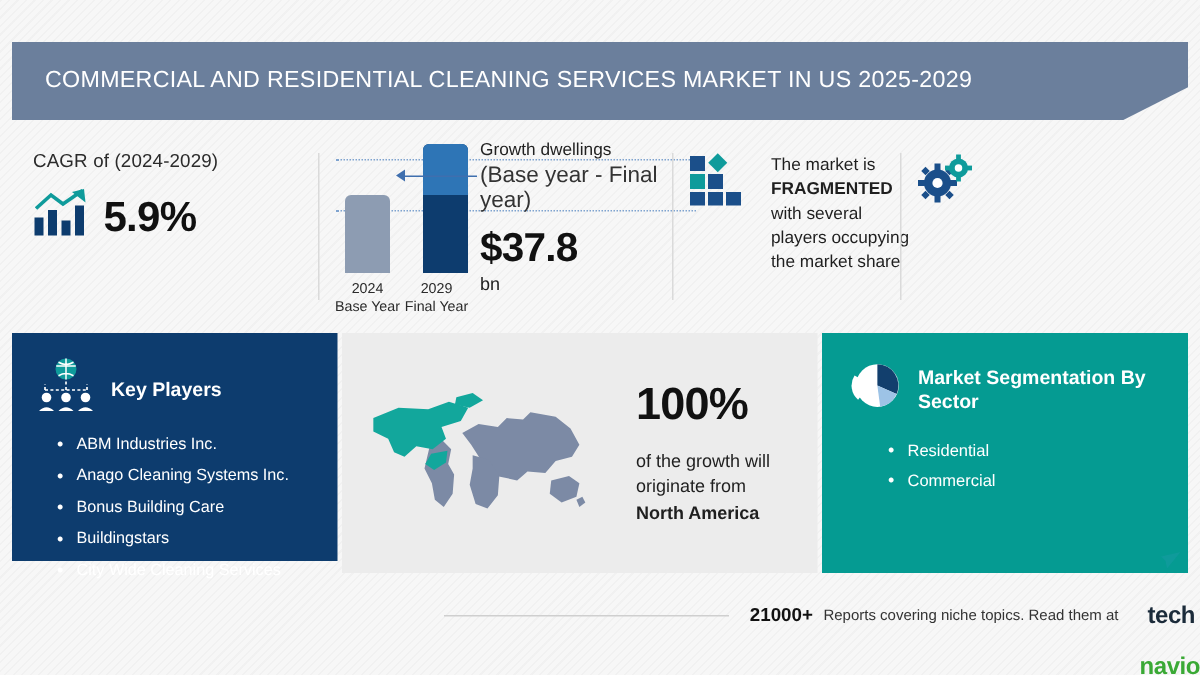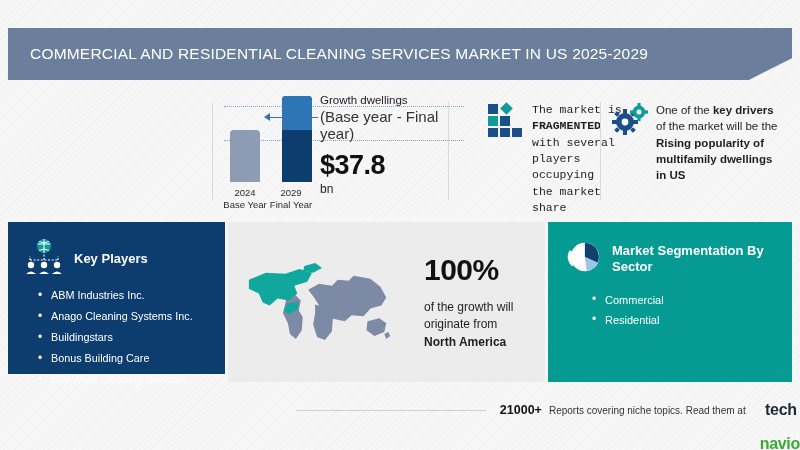--- a/index.html
+++ b/index.html
@@ -83,21 +83,21 @@
     position: absolute; left: 268px; top: 31px; width: 50px; height: 1px; background: #3f6fae;
   }
   .arrow-head {
     position: absolute; left: 264px; top: 27px;
     width: 0; height: 0;
     border-top: 4px solid transparent; border-bottom: 4px solid transparent;
     border-right: 6px solid #3f6fae;
   }
 
   
-  .frag { position: absolute; left: 488px; top: 16px; width: 150px; display: flex; gap: 10px; font-family: Liberation Mono, monospace; }
+  .frag { position: absolute; left: 460px; top: 16px; width: 150px; display: flex; gap: 20px; }
   .frag-text, .drv-text { font-size: 11.5px; color: #1f1f1f; line-height: 1.42; }
   .frag-text b, .drv-text b { font-weight: bold; }
 
   
   .drv { position: absolute; left: 612px; top: 16px; width: 182px; display: flex; gap: 8px; }
 
   
   .panels { position: absolute; left: 0; top: 222px; width: 800px; height: 160px; }
   .panel-players {
     position: absolute; left: 8px; top: 0; width: 217px; height: 152px;
@@ -148,20 +148,36 @@
 <body>
 
 <div class="page">
 
   <div class="header">
     <div class="header-title">COMMERCIAL AND RESIDENTIAL CLEANING SERVICES MARKET IN US 2025-2029</div>
   </div>
 
   <div class="toprow">
 
+    <div class="cagr">
+      <div class="cagr-label">CAGR of (2024-2029)</div>
+      <div class="cagr-row">
+        <span>
+          <svg width="38" height="32" viewBox="0 0 38 32">
+            <rect x="1" y="19" width="6" height="12" fill="#0d3c6e"></rect>
+            <rect x="10" y="14" width="6" height="17" fill="#0d3c6e"></rect>
+            <rect x="19" y="21" width="6" height="10" fill="#0d3c6e"></rect>
+            <rect x="28" y="11" width="6" height="20" fill="#0d3c6e"></rect>
+            <polyline points="2,13 12,4 20,10 33,1" fill="none" stroke="#0f9b9b" stroke-width="2.4"></polyline>
+            <polygon points="34,0 35,9 26,2" fill="#0f9b9b"></polygon>
+          </svg>
+        </span>
+        <span class="cagr-value">5.9%</span>
+      </div>
+    </div>
 
     <div class="vdiv" style="left:212px;"></div>
 
     <div class="chart">
       <div class="bars">
         <div class="guide g-top"></div>
         <div class="guide g-mid"></div>
         <div class="bar bar-base"></div>
         <div class="bar bar-final">
           <div class="cap"></div>
@@ -231,27 +247,20 @@
           <g fill="#0f9b9b">
             <circle cx="27" cy="10" r="6.4"></circle>
             <rect x="25.4" y="1" width="3.2" height="4"></rect>
               <rect x="25.4" y="15" width="3.2" height="4"></rect>
             <rect x="18" y="8.4" width="4" height="3.2"></rect>
               <rect x="32" y="8.4" width="4" height="3.2"></rect>
           </g>
           <circle cx="27" cy="10" r="2.5" fill="#ffffff"></circle>
         </svg>
       </span>
-      <div class="drv-text">
-        <span>One of the </span><b>key drivers</b><br>
-        <span>of the market will be the</span><br>
-        <b>Rising popularity of</b><br>
-        <b>multifamily dwellings</b><br>
-        <b>in US</b>
-      </div>
     </div>
   </div>
 
   <div class="panels">
 
     <div class="panel-players">
       <div class="panel-head">
         <span>
           <svg width="40" height="38" viewBox="0 0 40 38">
             <circle cx="20" cy="8" r="7" fill="#0f9b9b"></circle>
@@ -265,22 +274,22 @@
               <circle cx="33" cy="27" r="3.2"></circle>
                 <path d="M28 36 q5 -5 10 0 z"></path>
             </g>
           </svg>
         </span>
         <div class="panel-title">Key Players</div>
       </div>
       <ul class="panel-list">
         <li>ABM Industries Inc.</li>
         <li>Anago Cleaning Systems Inc.</li>
+        <li>Bonus Building Care</li>
         <li>Buildingstars</li>
-        <li>Bonus Building Care</li>
         <li>City Wide Cleaning Services</li>
       </ul>
     </div>
 
     <div class="panel-map">
       <div class="map-wrap">
         <span>
           <svg width="168" height="105" viewBox="0 0 340 200">
             <g fill="#7c8aa5">
               <path d="M95 92 l16 -4 l12 12 l-4 20 l8 14 l-2 26 l-12 18 l-12 -10 l-4 -22 l-10 -20 z"></path>
@@ -313,22 +322,22 @@
           <svg width="38" height="38" viewBox="0 0 40 40">
             <circle cx="22" cy="20" r="15" fill="#ffffff"></circle>
             <path d="M22 20 L22 5 A15 15 0 0 1 35.5 26 Z" fill="#123f6d"></path>
             <path d="M22 20 L35.5 26 A15 15 0 0 1 24 34.9 Z" fill="#9dc3e6"></path>
             <path d="M17 19 L6 13 A13 13 0 0 0 8.5 30 Z" fill="#ffffff"></path>
           </svg>
         </span>
         <div class="panel-title">Market Segmentation By Sector</div>
       </div>
       <ul class="panel-list seg-list">
+        <li>Residential</li>
         <li>Commercial</li>
-        <li>Residential</li>
       </ul>
     </div>
   </div>
 
   <div class="footer">
     <div class="foot-line"></div>
     <span class="foot-count">21000+</span>
     <span class="foot-text">Reports covering niche topics. Read them at</span>
     <span class="logo">
       <span>

